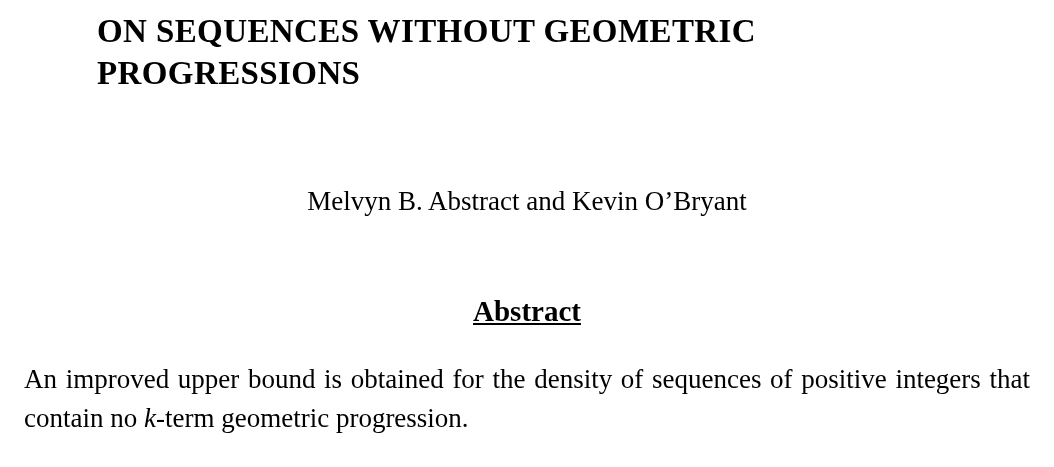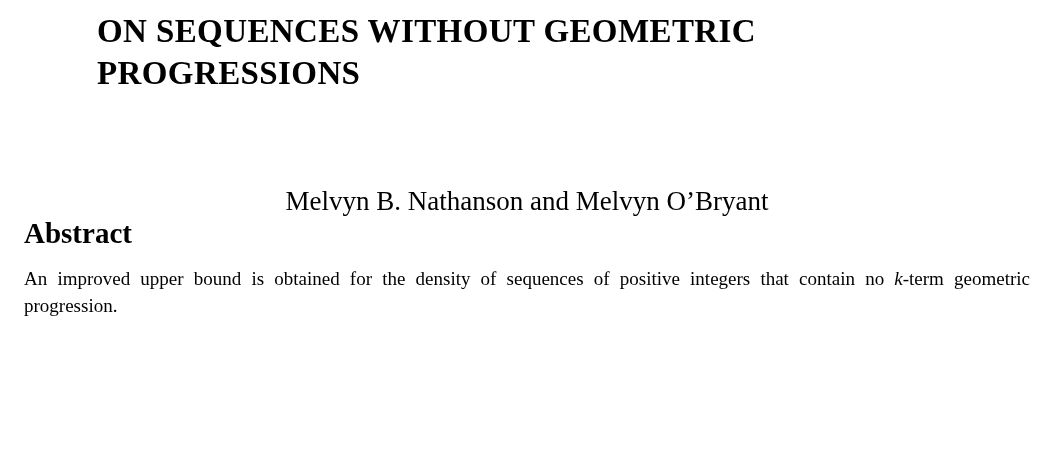--- a/index.html
+++ b/index.html
@@ -29,45 +29,48 @@
     margin: 10px auto 0 auto;
     max-width: 860px;
   }
   .authors {
     text-align: center;
     font-size: 27px;
     margin-top: 92px;
     font-weight: normal;
   }
   .abstract-heading {
+    text-align: center;
     font-weight: bold;
     font-size: 29px;
+    margin-top: 78px;
+    text-decoration: underline;
   }
   .abstract-body {
-    font-size: 19px;
+    font-size: 27px;
     line-height: 1.42;
-    margin-top: 16px;
+    margin-top: 32px;
     text-align: justify;
     text-justify: inter-word;
     max-width: 1006px;
     margin-left: auto;
     margin-right: auto;
   }
   .abstract-body .mathvar {
     font-style: italic;
   }
 </style>
 </head>
 <body>
 
 <div class="page">
 
   <div class="title">ON SEQUENCES WITHOUT GEOMETRIC PROGRESSIONS</div>
 
-  <div class="authors">Melvyn B. Nathanson and Melvyn O’Bryant</div>
+  <div class="authors">Melvyn B. Abstract and Kevin O’Bryant</div>
 
   <div class="abstract-heading">Abstract</div>
 
   <div class="abstract-body">
     <span>An improved upper bound is obtained for the density of sequences of positive integers that contain no </span><span class="mathvar">k</span><span>-term geometric progression.</span>
   </div>
 
 </div>
 
 </body></html>

